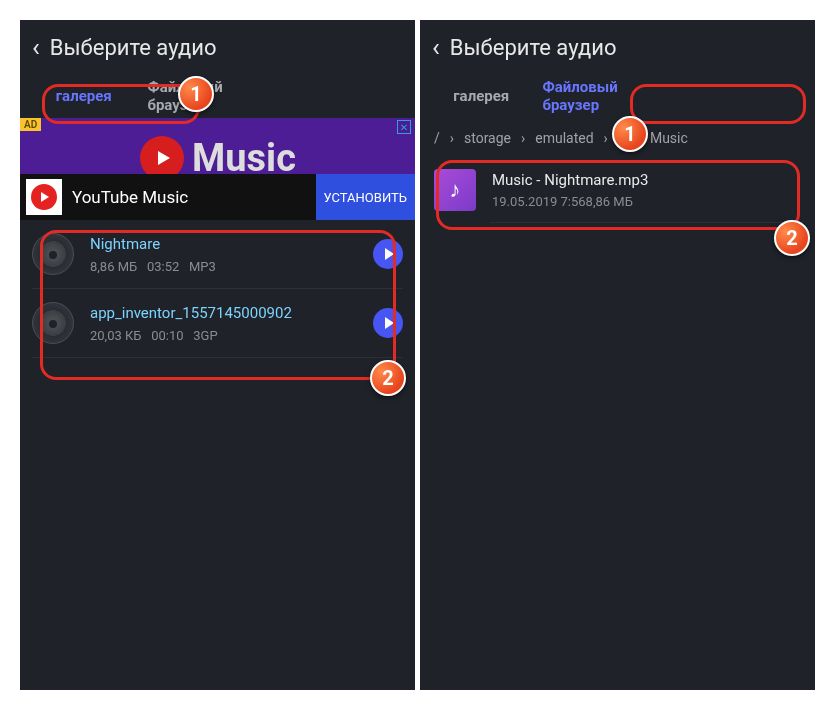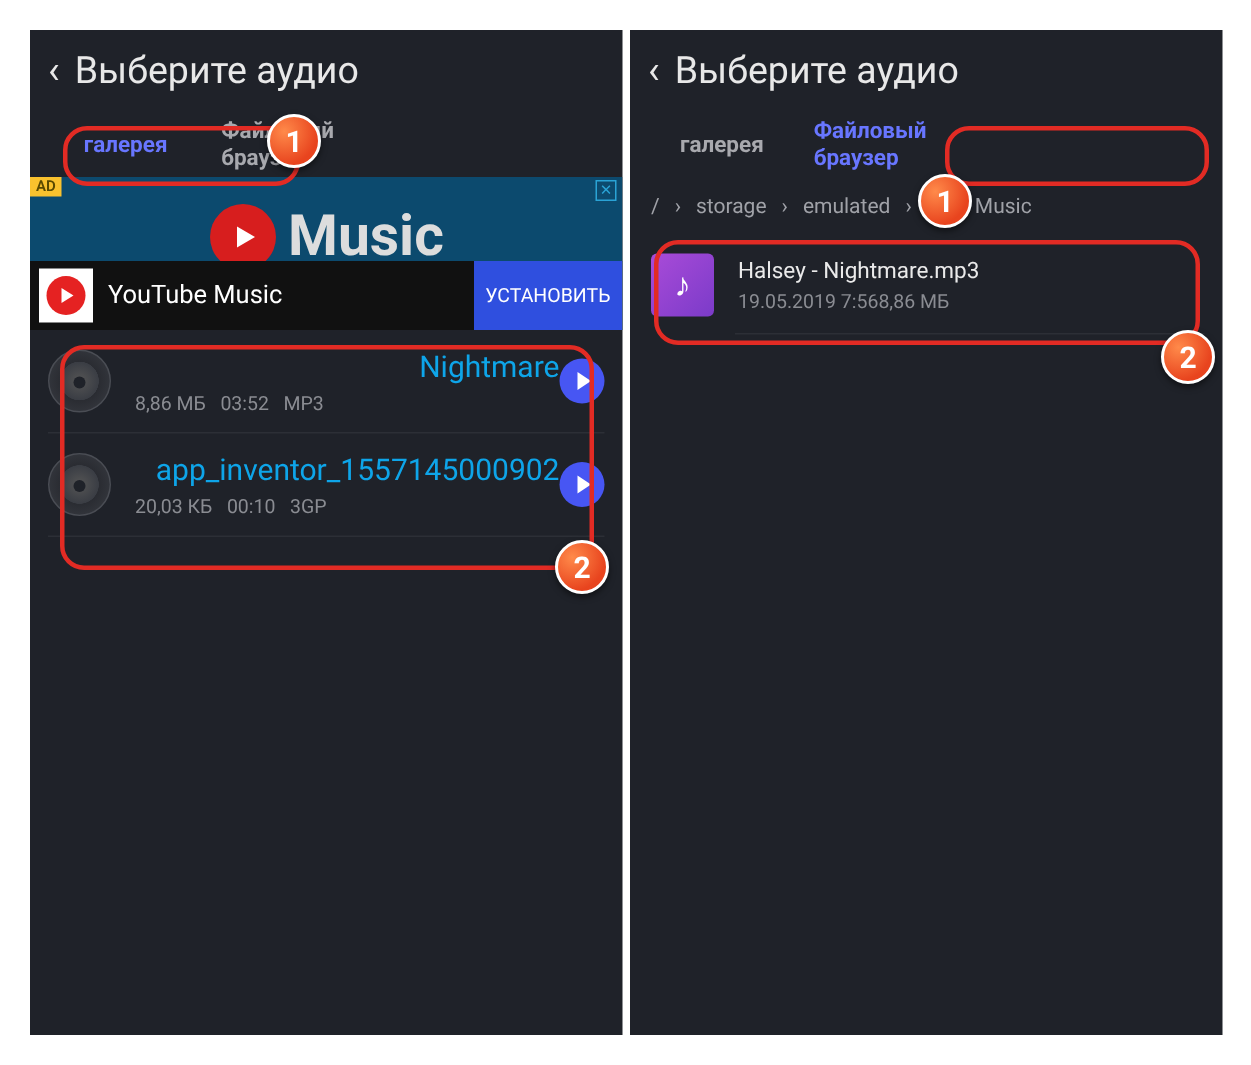--- a/index.html
+++ b/index.html
@@ -22,21 +22,21 @@
   .phone.right { left: 420px; }
 
   .header {
     display: flex;
     align-items: center;
     height: 54px;
     padding: 0 12px;
     color: #e8e8e8;
   }
   .back-chevron { font-size: 26px; color: #e8e8e8; margin-right: 10px; }
-  .header-title { font-size: 25px; font-weight: 400; }
+  .header-title { font-size: 22px; font-weight: 400; }
 
   .tabs {
     display: flex;
     height: 44px;
     position: relative;
     font-weight: bold;
   }
   .tab {
     flex: 1;
     display: flex;
@@ -45,21 +45,21 @@
     font-size: 15px;
   }
   .tab.active { color: #6876ff; }
   .tab.inactive { color: #a8a9ae; }
   .phone.left .underline { left: 30px; width: 140px; }
   .phone.right .underline { left: 225px; width: 150px; }
 
   .ad {
     position: relative;
     height: 102px;
-    background: #0c4a6e;
+    background: #4c1d95;
     overflow: hidden;
   }
   .ad-label {
     position: absolute;
     top: 0; left: 0;
     background: #f9c22e;
     color: #5a4a00;
     font-size: 10px;
     padding: 1px 4px;
     font-weight: 600;
@@ -134,21 +134,21 @@
     width: 42px; height: 42px; border-radius:50%;
     background: radial-gradient(circle, #555 0%, #3a3d44 45%, #2a2c32 46%, #3a3d44 100%);
     border: 1px solid #4a4d54;
     margin-right: 16px;
   }
   .disc::after{
     content:""; display:block; width:8px; height:8px; border-radius:50%;
     background:#1f2229; margin:17px auto;
   }
   .track-info { flex: 1; min-width:0; }
-  .track-name { font-size: 20px; color: #0ea5e9; margin-bottom: 6px; overflow:hidden; text-overflow:ellipsis; white-space:nowrap;text-align:right; }
+  .track-name { font-size: 15px; color: #7dd3fc; margin-bottom: 6px; overflow:hidden; text-overflow:ellipsis; white-space:nowrap; }
   .track-meta { font-size: 13px; color: #8a8c92; }
   .play-btn {
     width: 30px; height: 30px; border-radius: 50%;
     background: #4756f3;
     display:flex; align-items:center; justify-content:center;
   }
   .play-btn::after{
     content:""; border-left:9px solid #fff; border-top:6px solid transparent; border-bottom:6px solid transparent; margin-left:2px;
   }
   .row-divider { height: 1px; background: #2c2f36; margin: 0 12px; }
@@ -301,21 +301,21 @@
     <span>0</span>
       <span>›</span>
     <span>Music</span>
   </div>
 
   <div class="file-row">
     <div class="file-icon">
         <span class="note">♪</span>
       </div>
     <div class="file-info">
-      <div class="file-name">Halsey - Nightmare.mp3</div>
+      <div class="file-name">Music - Nightmare.mp3</div>
       <div class="file-meta">
         <span>19.05.2019 7:56</span>
         <span>8,86 МБ</span>
       </div>
     </div>
   </div>
   <div class="row-divider" style="margin-left:70px;"></div>
 
   <div class="highlight" style="top:64px; left:210px; width:176px; height:40px;"></div>
   <div class="badge" style="top:96px; left:192px;">

